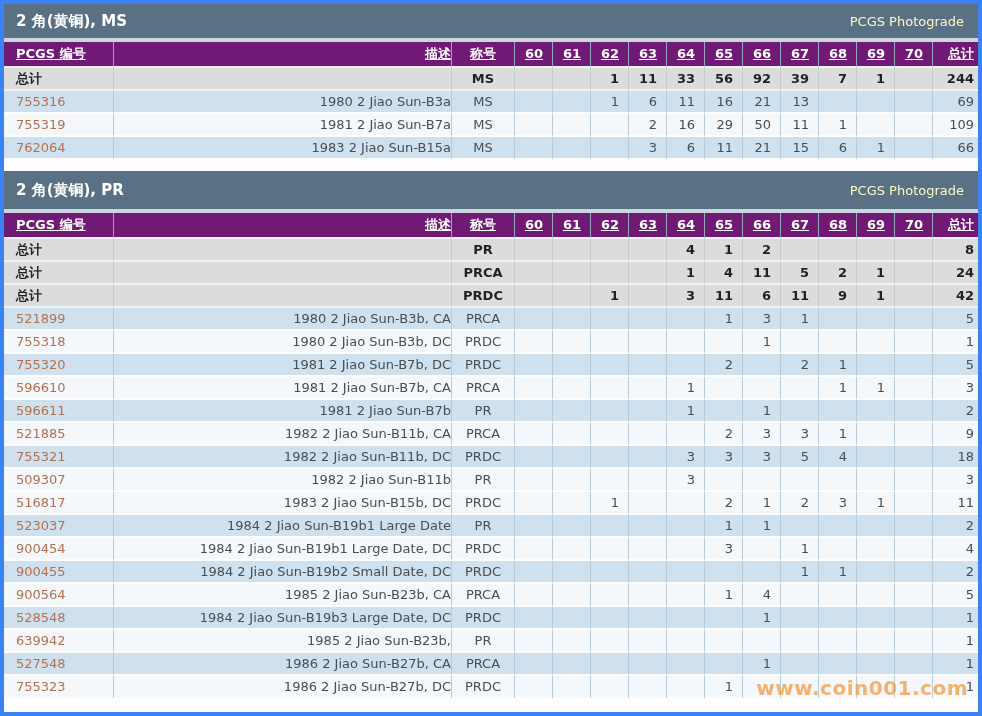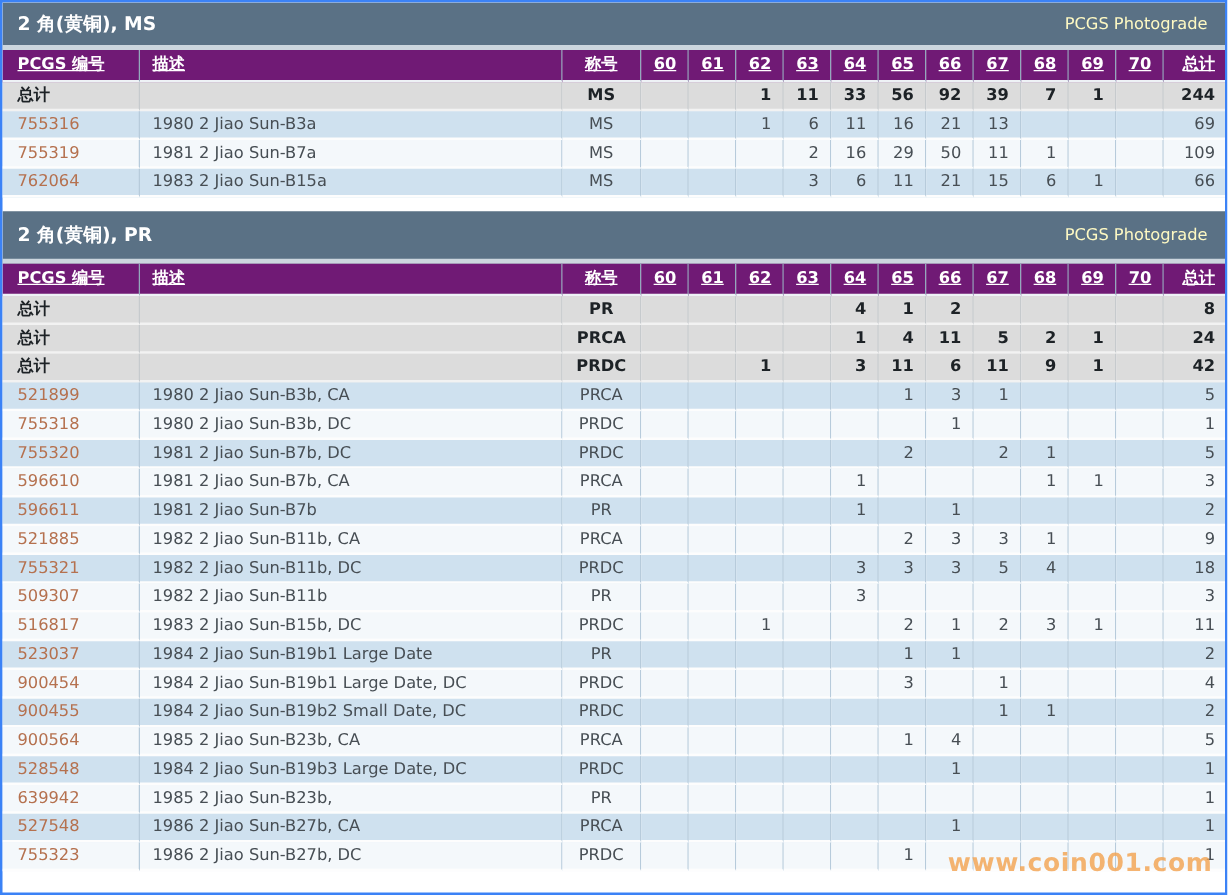--- a/index.html
+++ b/index.html
@@ -1,18 +1,18 @@
 <!DOCTYPE html>
 <html><head>
 <meta charset="utf-8">
 <style>
   html,body{margin:0;padding:0;background:#ffffff;}
   .page{
     width:982px;height:716px;box-sizing:border-box;position:relative;
-    border:2px solid #3b82f6;background:#ffffff;overflow:hidden;
+    border:4px solid #3b82f6;background:#ffffff;overflow:hidden;
     font-family:"DejaVu Sans","Liberation Sans",sans-serif;font-size:13px;
   }
   .section-bar{
     display:flex;justify-content:space-between;align-items:center;
     background:#5a7185;height:34px;padding:0 14px 0 12px;
     border-bottom:4px solid #ccd6de;
   }
   .section:nth-child(2) .section-bar{height:38px;margin-top:11px;}
   .bar-title{color:#ffffff;font-weight:bold;font-size:15px;}
   .bar-brand{color:#fef9c3;font-size:13px;text-decoration:none;cursor:pointer;}
@@ -26,21 +26,21 @@
     overflow:hidden;white-space:nowrap;font-size:13px;text-decoration:underline;
   }
   th:last-child{border-right:none;}
   td{
     height:21px;line-height:21px;padding:0;color:#474e54;
     border-right:1px solid #b7cbdb;border-bottom:2px solid #fdfdfd;
     overflow:hidden;white-space:nowrap;
   }
   td:last-child{border-right:none;}
   .col-id,.cell-id{text-align:left;padding-left:12px;}
-  .col-desc,.cell-desc{text-align:left;padding-left:10px;}
+  .col-desc,.cell-desc{text-align:right;padding-left:10px;}
   .col-grade,.cell-grade{text-align:center;}
   .col-num,.cell-num{text-align:right;padding-right:9px;}
   .col-total,.cell-total{text-align:right;padding-right:12px;}
   tr.total-row td{
     background:#dcdcdc;font-weight:bold;color:#1d2226;
     border-right-color:#c6cacd;border-bottom-color:#f2f2f2;
   }
   tr.row-blue td{background:#cfe1ef;}
   tr.row-white td{background:#f4f8fb;}
   .id-link{color:#b5714f;cursor:pointer;}

